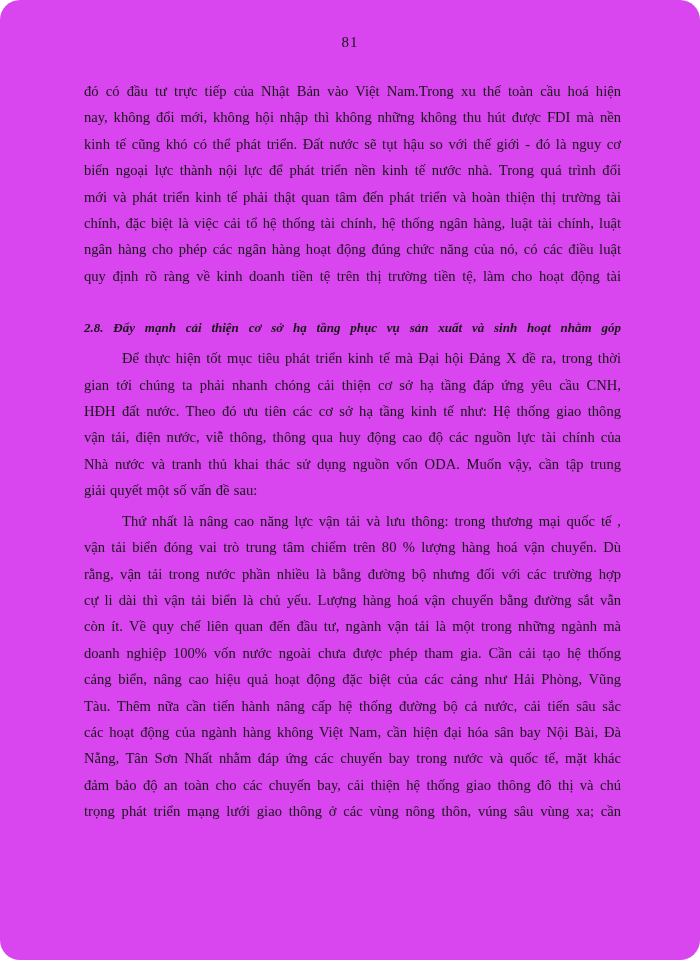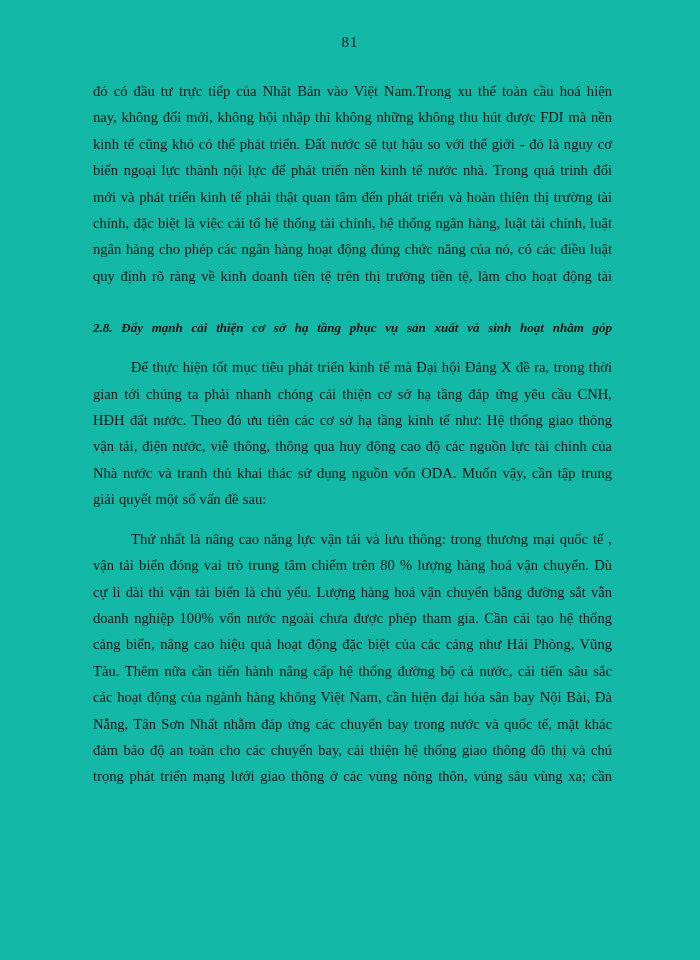--- a/index.html
+++ b/index.html
@@ -4,37 +4,38 @@
 <style>
   html, body {
     margin: 0;
     padding: 0;
     background: #ffffff;
   }
   .page {
     position: relative;
     width: 700px;
     height: 960px;
-    background: #14b8a6;
+    background: #d946ef;
     font-family: "Liberation Serif", "DejaVu Serif", serif;
     color: #161616;
     overflow: hidden;
+    border-radius: 20px;
   }
   .page-number {
     padding-top: 34px;
     text-align: center;
     font-size: 15px;
     letter-spacing: 1px;
   }
   .doc-body {
     margin: 27px 75px 0 80px;
     font-size: 14.6px;
   }
   .para {
-    margin: 13px;
+    margin: 4px;
   }
   .line {
     line-height: 26.4px;
     text-align: justify;
     text-align-last: justify;
     word-spacing: 0.5px;
   }
   .line.last {
     text-align-last: left;
   }
@@ -78,21 +79,23 @@
         <div class="line">Để thực hiện tốt mục tiêu phát triển kinh tế mà Đại hội Đảng X đề ra, trong thời</div>
         <div class="line">gian tới chúng ta phải nhanh  chóng cải thiện cơ sở hạ tầng đáp ứng yêu cầu CNH,</div>
         <div class="line">HĐH đất nước. Theo đó ưu tiên các cơ sở hạ tầng kinh tế như: Hệ thống giao thông</div>
         <div class="line">vận tải, điện nước, viễ thông, thông qua huy động cao độ các nguồn lực tài chính của</div>
         <div class="line">Nhà nước và tranh thủ khai thác sử dụng nguồn vốn ODA. Muốn vậy, cần tập trung</div>
         <div class="line last">giải quyết một số vấn đề sau:</div>
       </div>
       <div class="para body indent justify-last">
         <div class="line">Thứ nhất là nâng cao năng lực vận tải và lưu thông: trong thương mại quốc tế ,</div>
         <div class="line">vận tải biển đóng vai trò trung tâm chiếm trên 80 % lượng hàng hoá vận chuyển. Dù</div>
+        <div class="line">rằng, vận tải trong nước phần nhiều là bằng đường bộ nhưng đối với các trường hợp</div>
         <div class="line">cự li dài thì vận tải biển là chủ yếu. Lượng hàng hoá vận chuyển bằng đường sắt vẫn</div>
+        <div class="line">còn ít. Về quy chế liên quan đến đầu tư, ngành vận tải là một trong những ngành mà</div>
         <div class="line">doanh nghiệp 100% vốn nước ngoài chưa được phép tham gia. Cần cải tạo hệ thống</div>
         <div class="line">cảng biển, nâng cao hiệu quả hoạt động đặc biệt của các cảng như Hải Phòng, Vũng</div>
         <div class="line">Tàu. Thêm nữa cần tiến hành nâng cấp hệ thống đường bộ cả nước, cải tiến sâu sắc</div>
         <div class="line">các hoạt động của ngành hàng không Việt Nam, cần hiện đại hóa sân bay Nội Bài, Đà</div>
         <div class="line">Nẵng, Tân Sơn Nhất nhằm đáp ứng các chuyến bay trong nước và quốc tế, mặt khác</div>
         <div class="line">đảm bảo độ an toàn cho các chuyến bay, cải thiện hệ thống giao thông đô thị và chú</div>
         <div class="line last">trọng phát triển mạng lưới giao thông ở các vùng nông thôn, vúng sâu vùng xa; cần</div>
       </div>
     </main>
 </div>

